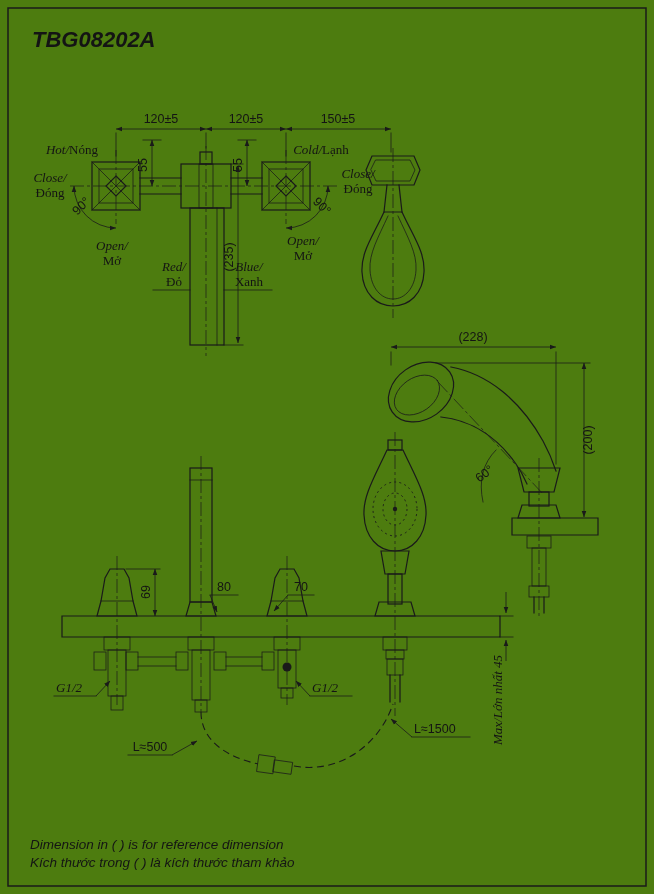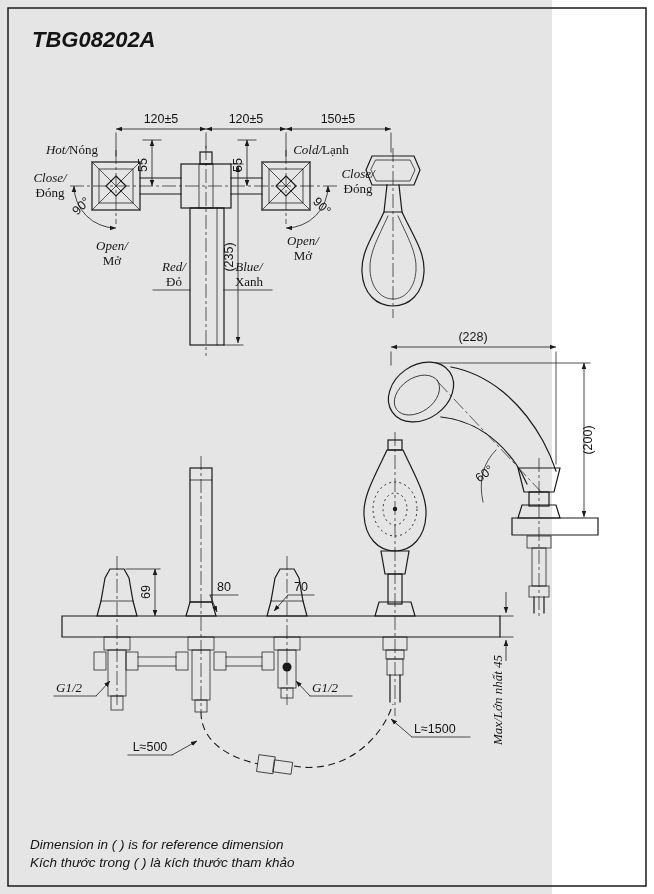--- a/index.html
+++ b/index.html
@@ -1,16 +1,16 @@
 <!DOCTYPE html>
 <html><head>
 <meta charset="utf-8">
 <style>
   html,body{margin:0;padding:0;background:#fff;}
-  .page{width:552px;height:894px;position:relative;background:#e5e5e5;}
+  .page{width:654px;height:894px;position:relative;background:#4d7c0f;}
   svg{display:block;}
   .ln{stroke:#1a1a1a;stroke-width:1.2;fill:none;stroke-linejoin:miter;stroke-linecap:square;}
   .thin{stroke:#1a1a1a;stroke-width:.75;fill:none;stroke-linecap:square;}
   .dl{stroke:#1a1a1a;stroke-width:.8;fill:none;}
   .cl{stroke:#1a1a1a;stroke-width:.7;fill:none;stroke-dasharray:14 3 3 3;}
   .hose{stroke:#1a1a1a;stroke-width:1.1;fill:none;stroke-dasharray:7 4.5;}
   .spray{stroke:#1a1a1a;stroke-width:.9;fill:none;stroke-dasharray:2 3.2;}
   text{fill:#141414;}
   .dim{font:12.5px "Liberation Sans",sans-serif;}
   .lbl{font:italic 13px "Liberation Serif",serif;}

